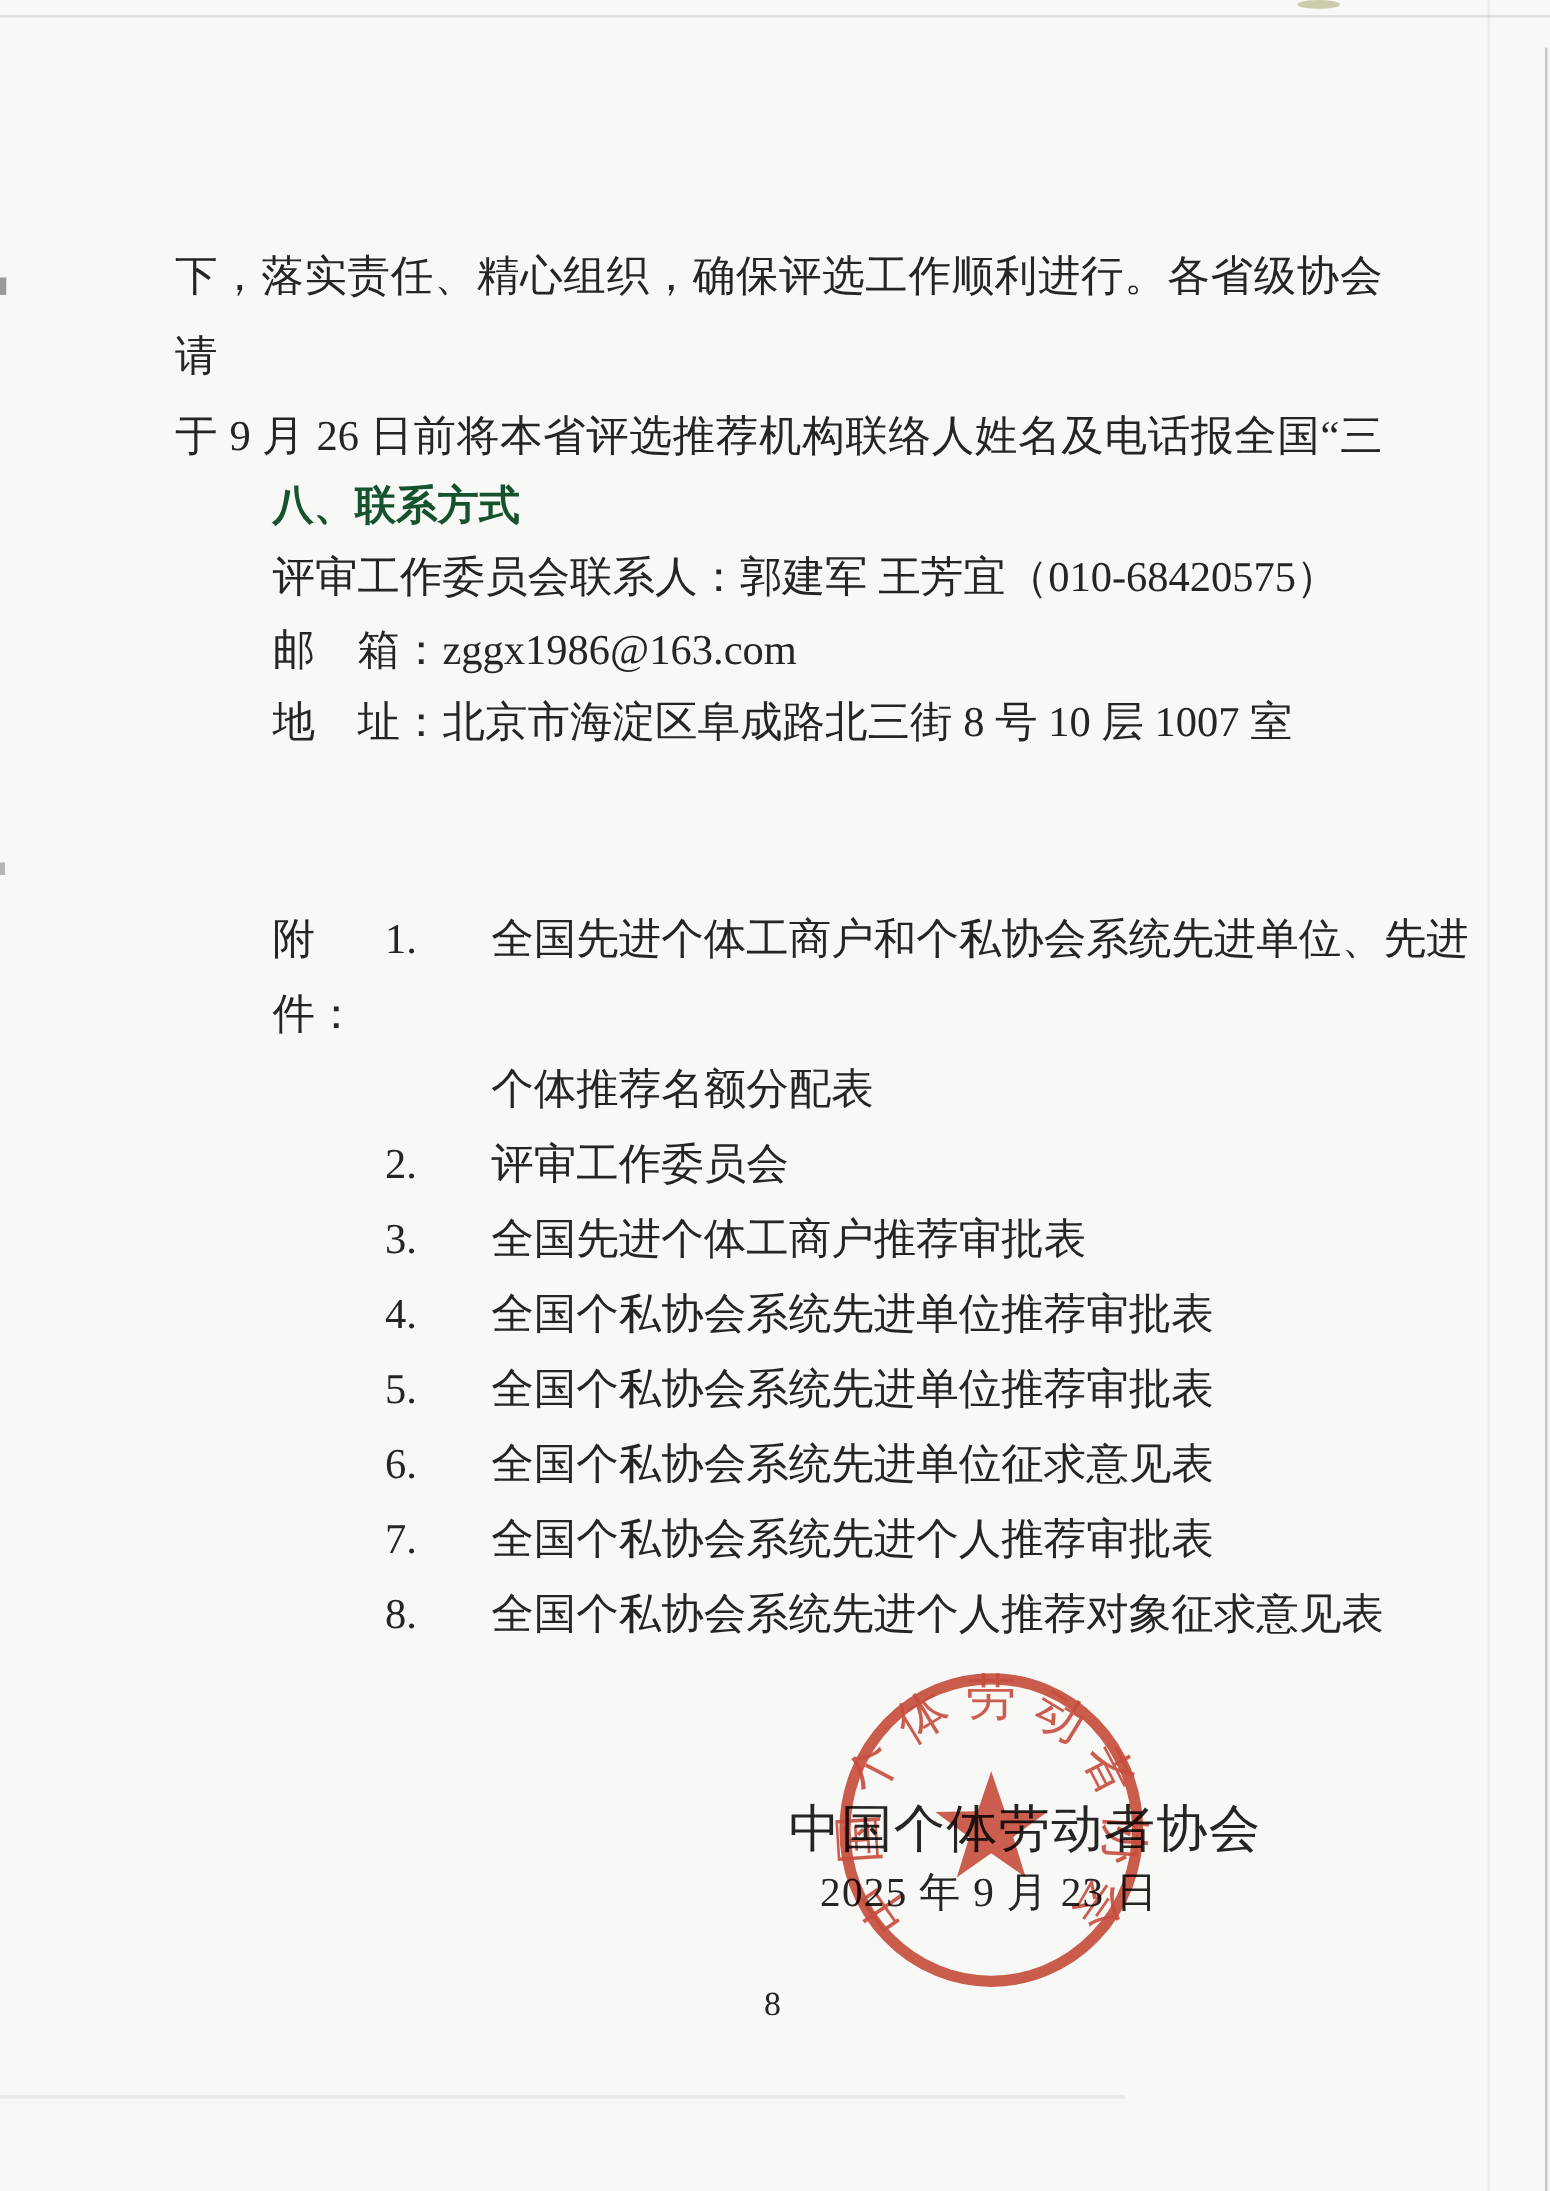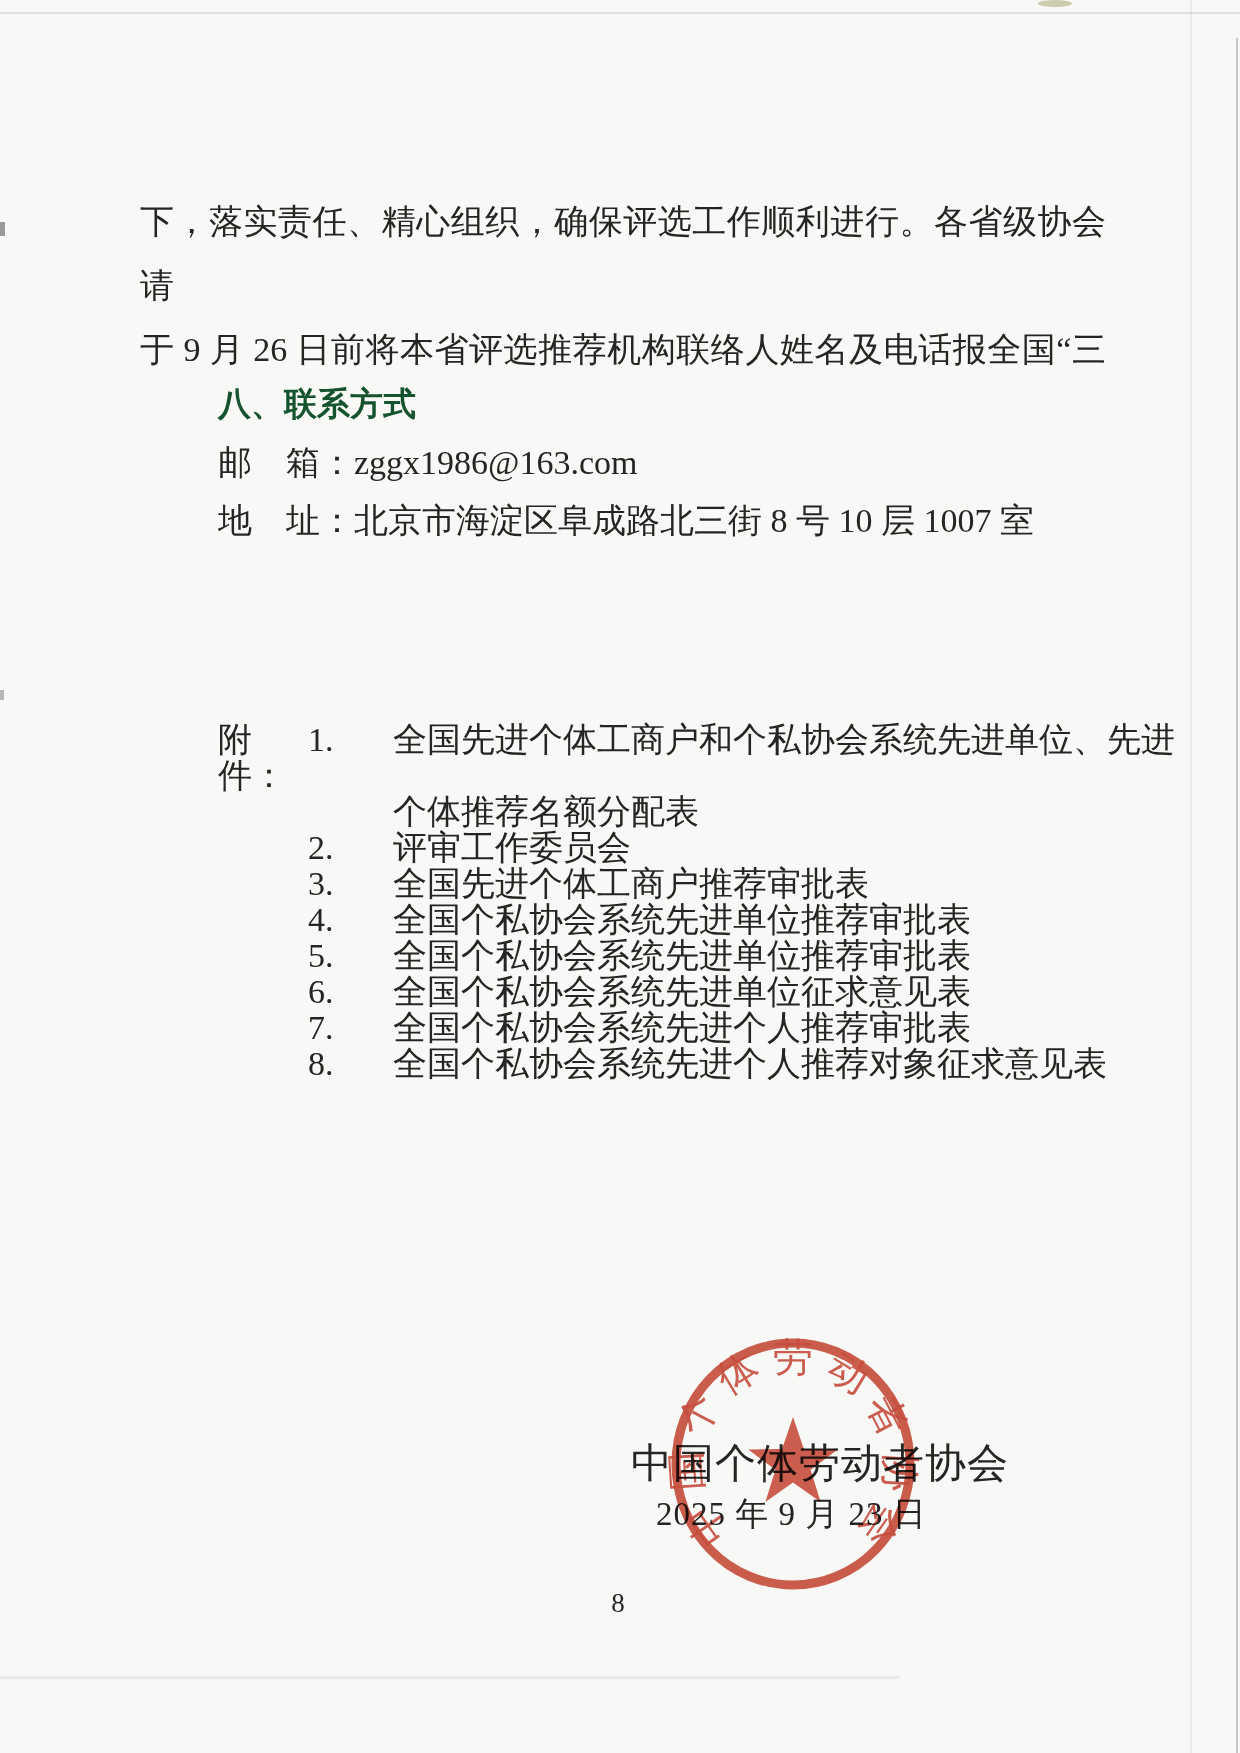--- a/index.html
+++ b/index.html
@@ -21,21 +21,21 @@
 
   .txt{position:absolute;font-size:34px;letter-spacing:0;}
   .para1{left:140px;top:190px;width:966px;line-height:64px;}
   .para1 .fill{text-align:justify;text-align-last:justify;}
   .heading{
     left:218px;top:382px;
     font-family:"Liberation Sans","DejaVu Sans",sans-serif;
     font-weight:700;font-size:33px;color:#14532d;
   }
   .contact{left:218px;top:434px;line-height:58px;}
-  .attachments{left:218px;top:722px;line-height:36px;}
+  .attachments{left:218px;top:722px;line-height:60px;}
   .att-row{display:flex;}
   .att-label{width:90px;flex:none;}
   .att-num{width:37px;flex:none;}
   .att-text{flex:none;white-space:pre;margin-left:48px;}
   .sig-org{left:631px;top:1436px;font-size:41px;letter-spacing:1px;}
   .sig-date{left:656px;top:1492px;font-size:33px;letter-spacing:1px;}
   .page-num{left:598px;top:1588px;width:40px;text-align:center;font-size:27px;}
 
   .seal{
     position:absolute;left:663px;top:1331px;width:260px;height:266px;
@@ -60,20 +60,21 @@
   <div class="scan-band"></div>
 
   <div class="txt para1">
     <div class="fill">下，落实责任、精心组织，确保评选工作顺利进行。各省级协会请</div>
     <div class="fill">于 9 月 26 日前将本省评选推荐机构联络人姓名及电话报全国“三</div>
   </div>
 
   <div class="txt heading">八、联系方式</div>
 
   <div class="txt contact">
+    <div>评审工作委员会联系人：郭建军 王芳宜（010-68420575）</div>
     <div>邮　箱：zggx1986@163.com</div>
     <div>地　址：北京市海淀区阜成路北三街 8 号 10 层 1007 室</div>
   </div>
 
   <div class="txt attachments">
     <div class="att-row">
       <span class="att-label">附件：</span>
       <span class="att-num">1.</span>
       <span class="att-text">全国先进个体工商户和个私协会系统先进单位、先进</span>
     </div>

